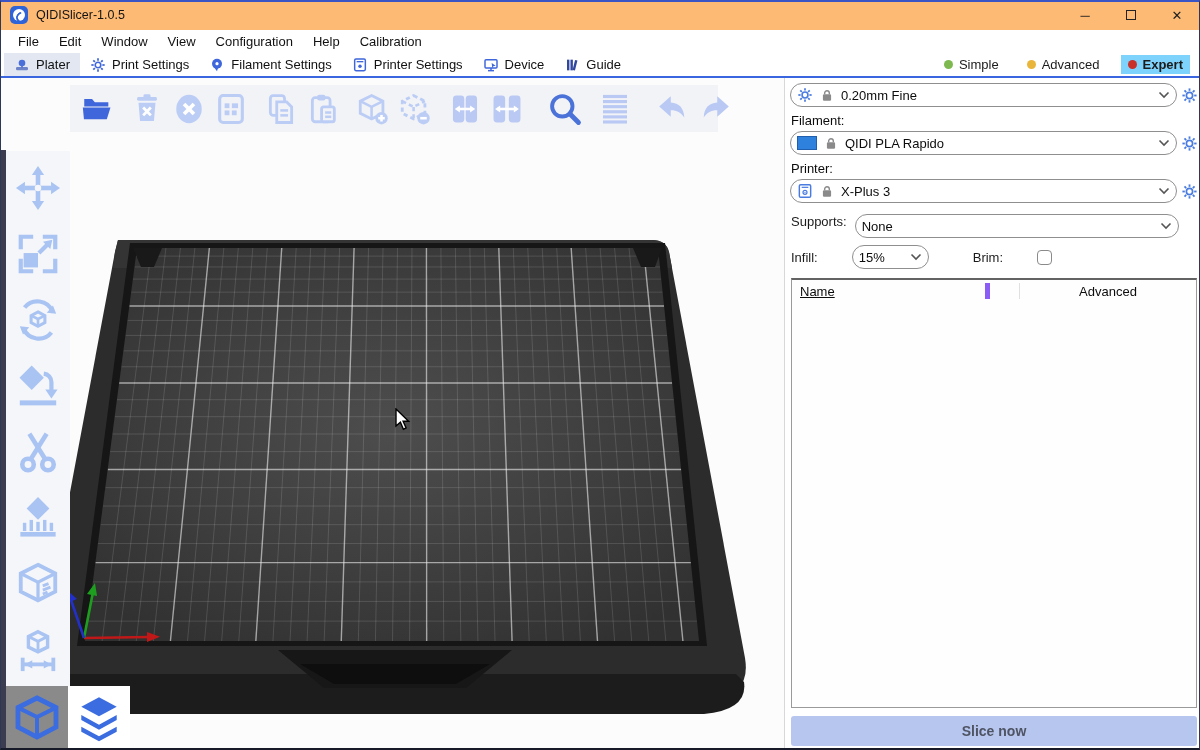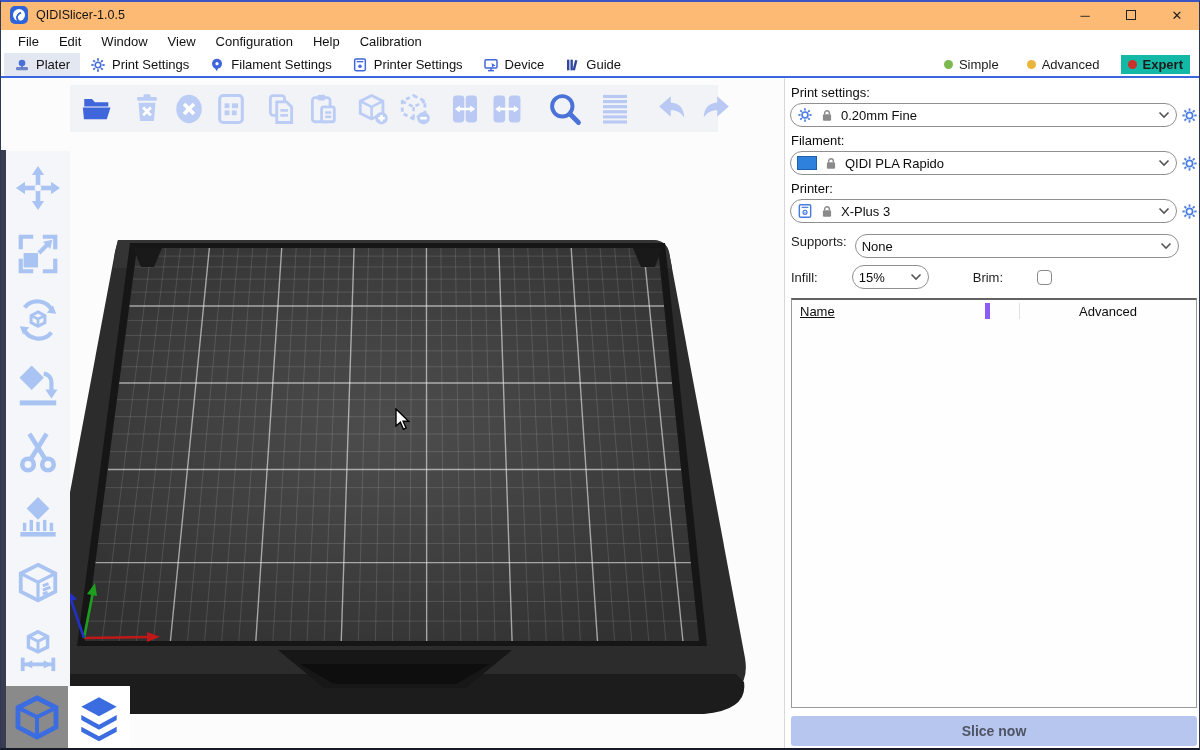--- a/index.html
+++ b/index.html
@@ -26,21 +26,21 @@
   .menu-item { padding:2px 10px; color:#111; }
 
   
   .tabbar { height:25px; display:flex; align-items:center; background:#ffffff; border-bottom:2px solid #3a66e0; padding-left:4px; }
   .tab { display:flex; align-items:center; gap:6px; padding:3px 10px; height:23px; color:#111; }
   .tab.active { background:#e2e7f2; }
   .tab svg { display:block; }
   .modes { margin-left:auto; display:flex; align-items:center; gap:14px; padding-right:10px; }
   .mode { display:flex; align-items:center; gap:6px; padding:2px 7px; }
   .mode-dot { width:9px; height:9px; border-radius:50%; display:inline-block; }
-  .mode.active { background:#14b8a6; font-weight:bold; }
+  .mode.active { background:#7dd3fc; font-weight:bold; }
 
   
   .main { position:absolute; top:78px; left:0; right:0; bottom:0; }
   .viewport { position:absolute; left:0; top:0; width:784px; height:672px; background:#fcfcfd; overflow:hidden; }
   .scene-edge { position:absolute; left:0; top:72px; width:6px; bottom:0; background:#3c3c50; }
   .bed-svg { position:absolute; left:0; top:0; }
 
   
   .toolbar { position:absolute; left:70px; top:7px; width:648px; height:47px; background:#f2f3f7;
              display:flex; align-items:center; padding:0 6px; }
@@ -530,21 +530,20 @@
       </span>
     </div>
 
     <svg class="cursor" width="20" height="24" viewBox="0 0 20 24">
       <path d="M2,1 L2,18 L6.4,14.2 L9.4,21.2 L12.1,20 L9.1,13.2 L14.6,13.2 Z" fill="#ffffff" stroke="#000000" stroke-width="1.4"></path>
     </svg>
   </div>
 
   <div class="right-panel">
 
-    <div class="rp-label">Print settings:</div>
     <div class="combo-row">
       <div class="combo">
         <svg width="16" height="16" viewBox="0 0 24 24">
           <circle cx="12" cy="12" r="4.4" fill="none" stroke="#4a7ce0" stroke-width="2.4"></circle>
           <g stroke="#4a7ce0" stroke-width="2.6">
             <line x1="12" y1="2" x2="12" y2="5.4"></line>
               <line x1="12" y1="18.6" x2="12" y2="22"></line>
             <line x1="2" y1="12" x2="5.4" y2="12"></line>
               <line x1="18.6" y1="12" x2="22" y2="12"></line>
             <line x1="4.9" y1="4.9" x2="7.3" y2="7.3"></line>

